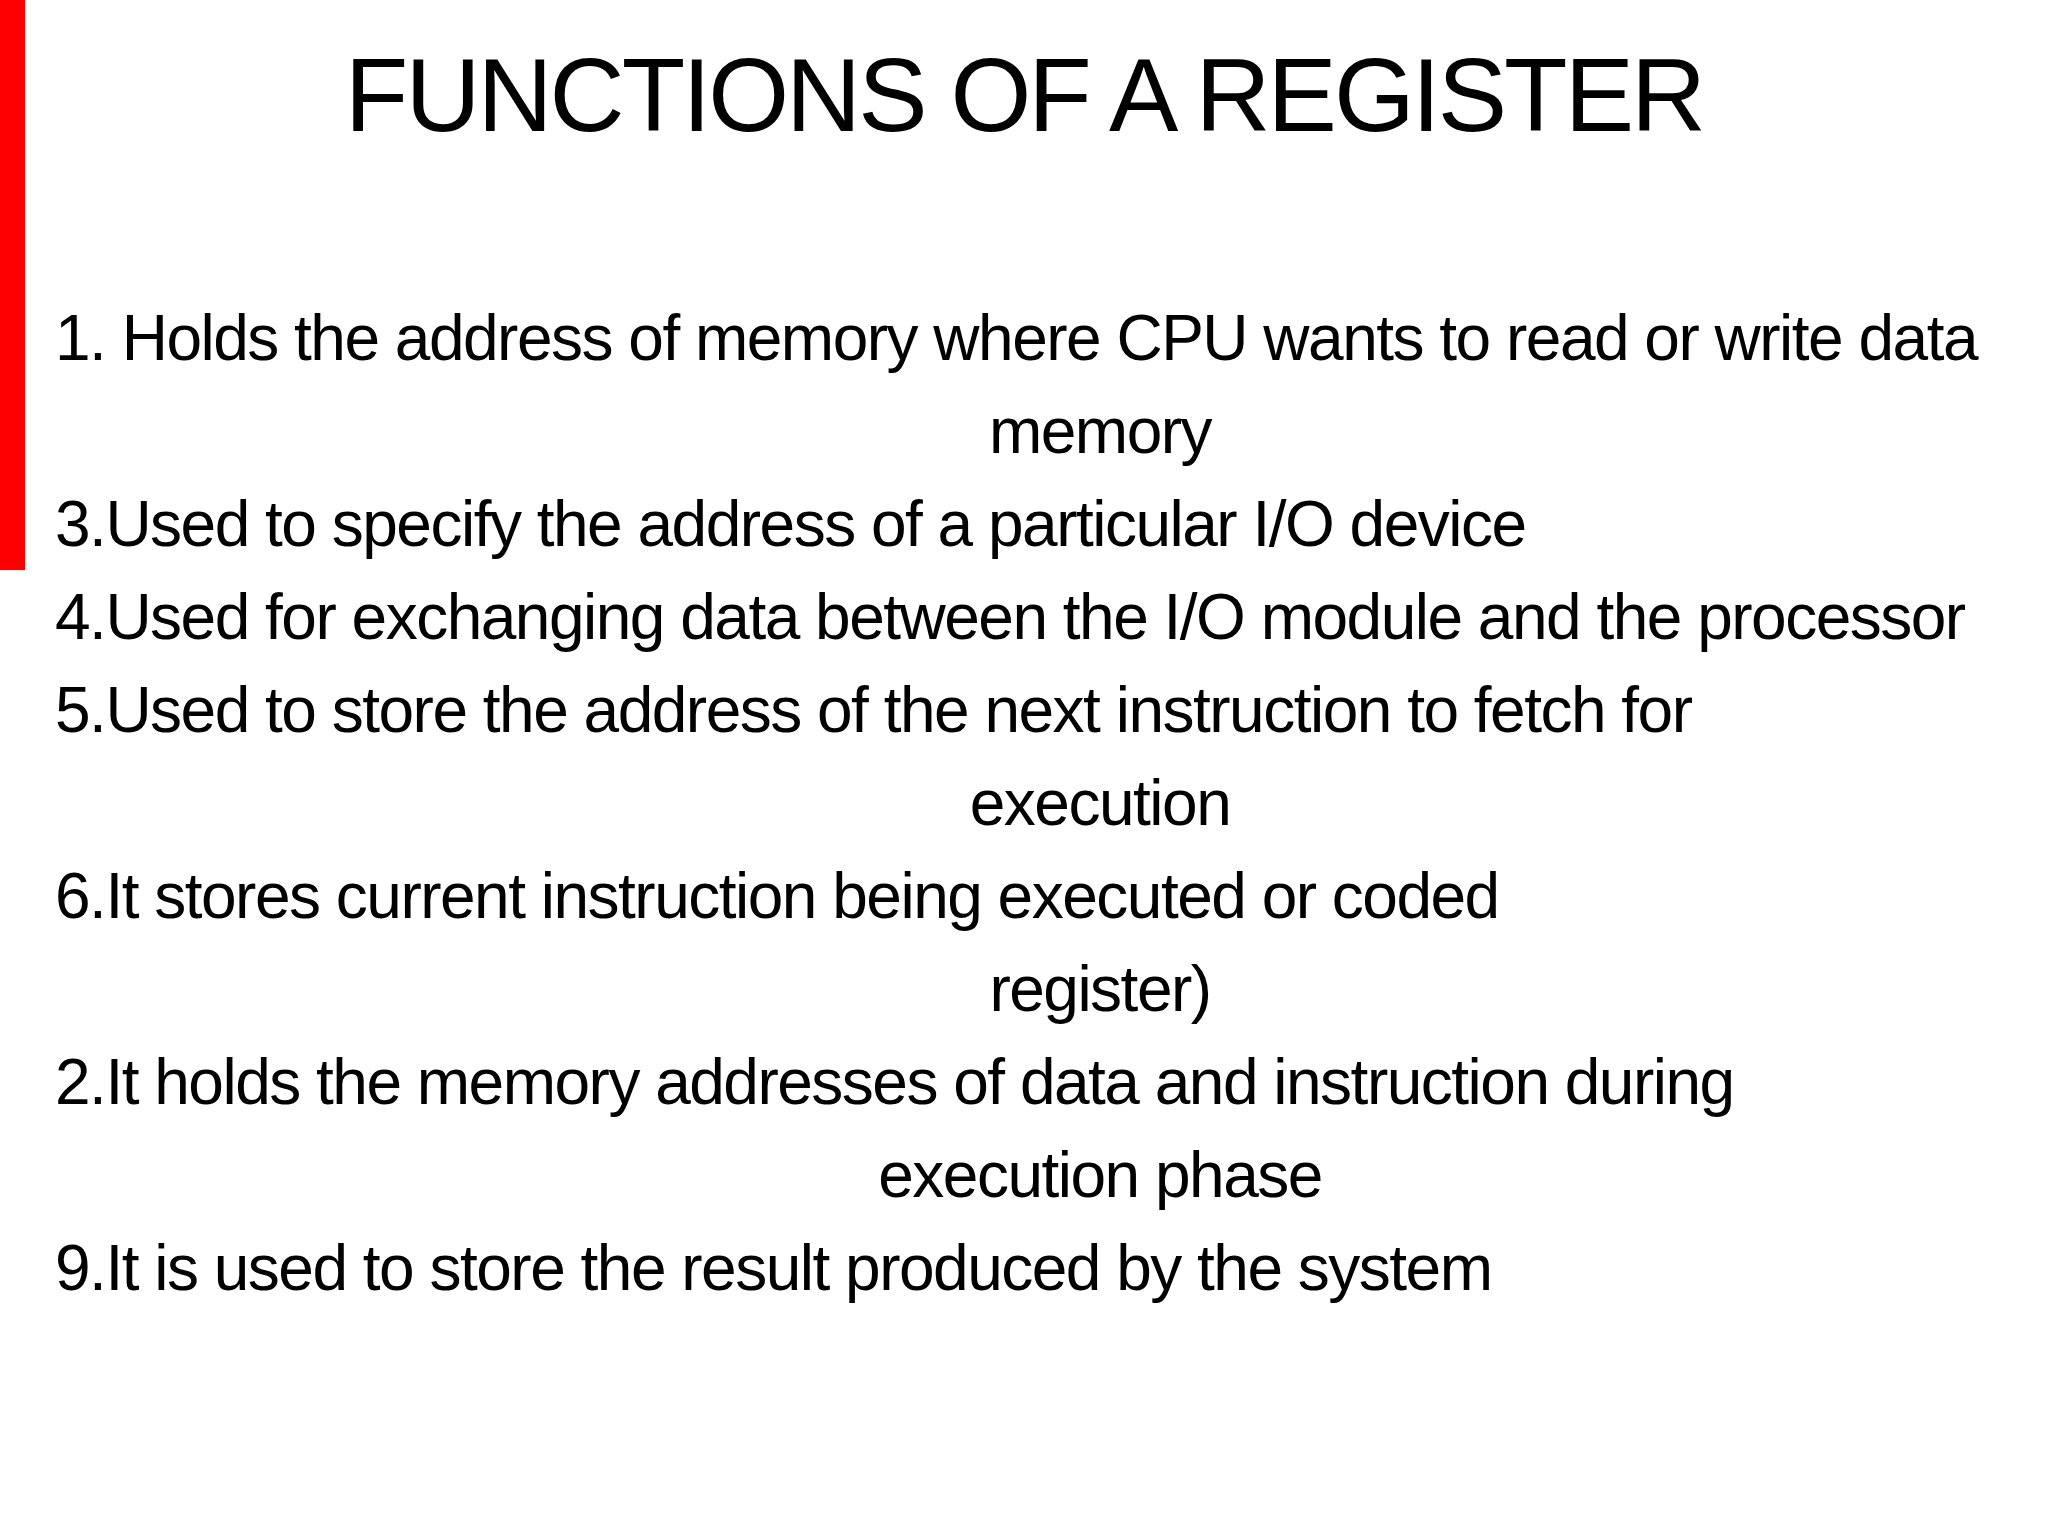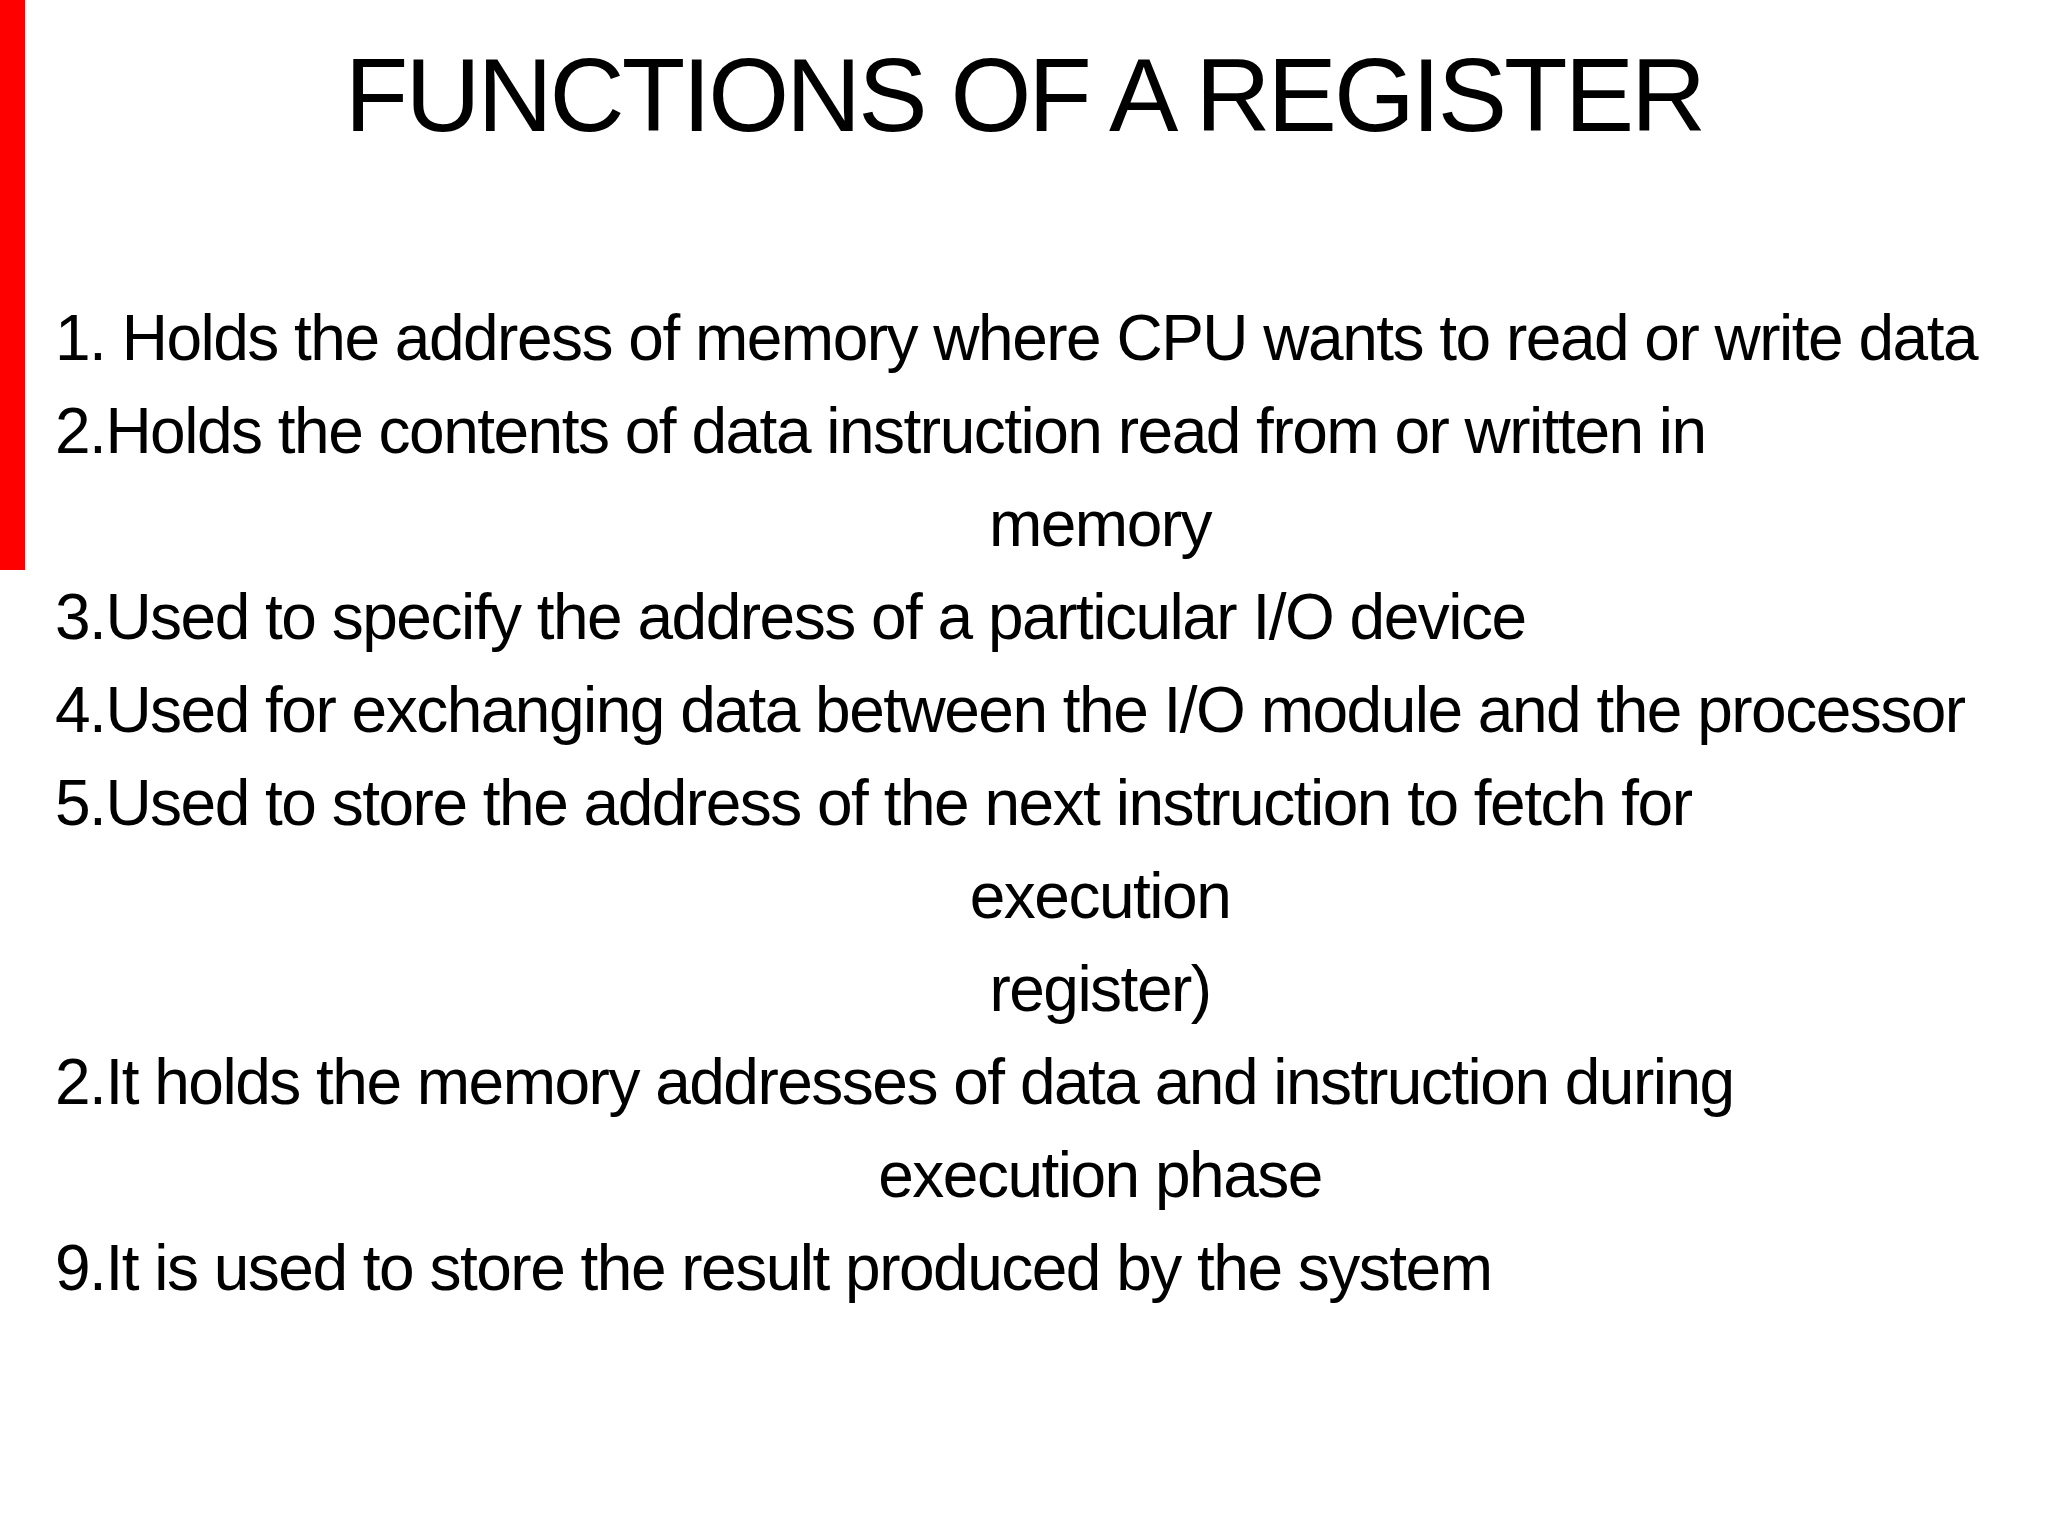--- a/index.html
+++ b/index.html
@@ -64,37 +64,39 @@
 
   <div class="slide-title">FUNCTIONS OF A REGISTER</div>
 
   <div class="function-list">
 
     <div>
       <div class="line">1. Holds the address of memory where CPU wants to read or write data</div>
     </div>
 
     <div>
-      <div class="line">2.Holds the contents of data instruction read from or written in</div>
       <div class="line cont">memory</div>
     </div>
 
     <div>
       <div class="line">3.Used to specify the address of a particular I/O device</div>
     </div>
 
     <div>
       <div class="line">4.Used for exchanging data between the I/O module and the processor</div>
     </div>
 
     <div>
       <div class="line">5.Used to store the address of the next instruction to fetch for</div>
       <div class="line cont">execution</div>
     </div>
 
+    <div>
+      <div class="line">6.It stores current instruction being executed or coded</div>
+    </div>
 
     <div>
       <div class="line cont">register)</div>
     </div>
 
     <div>
       <div class="line">2.It holds the memory addresses of data and instruction during</div>
       <div class="line cont">execution phase</div>
     </div>
 

